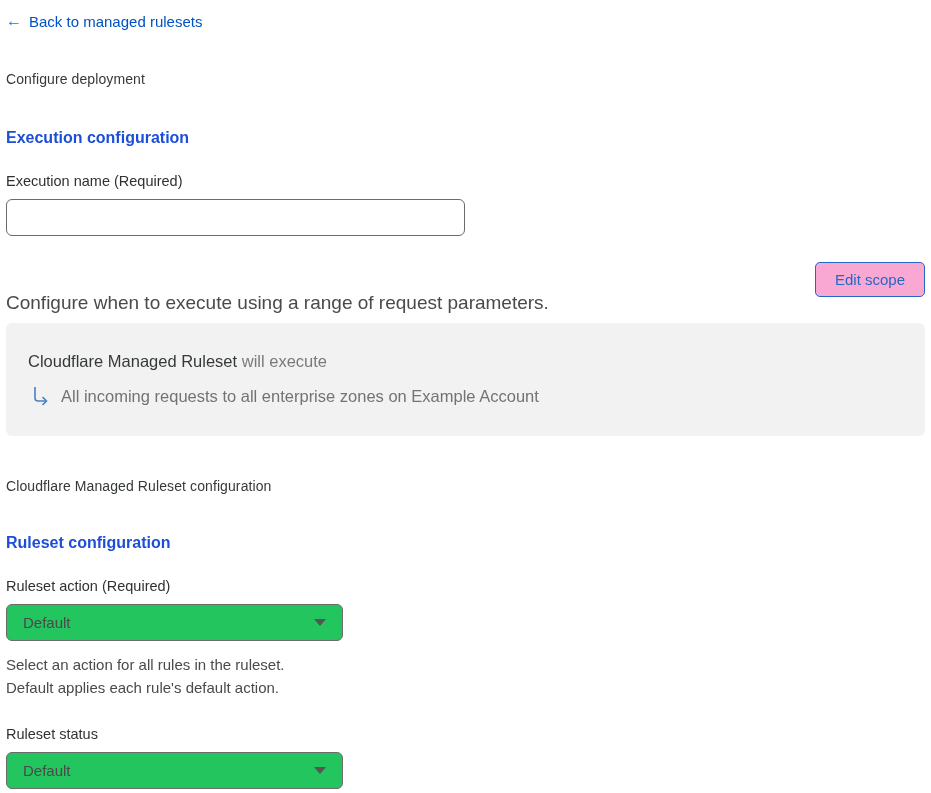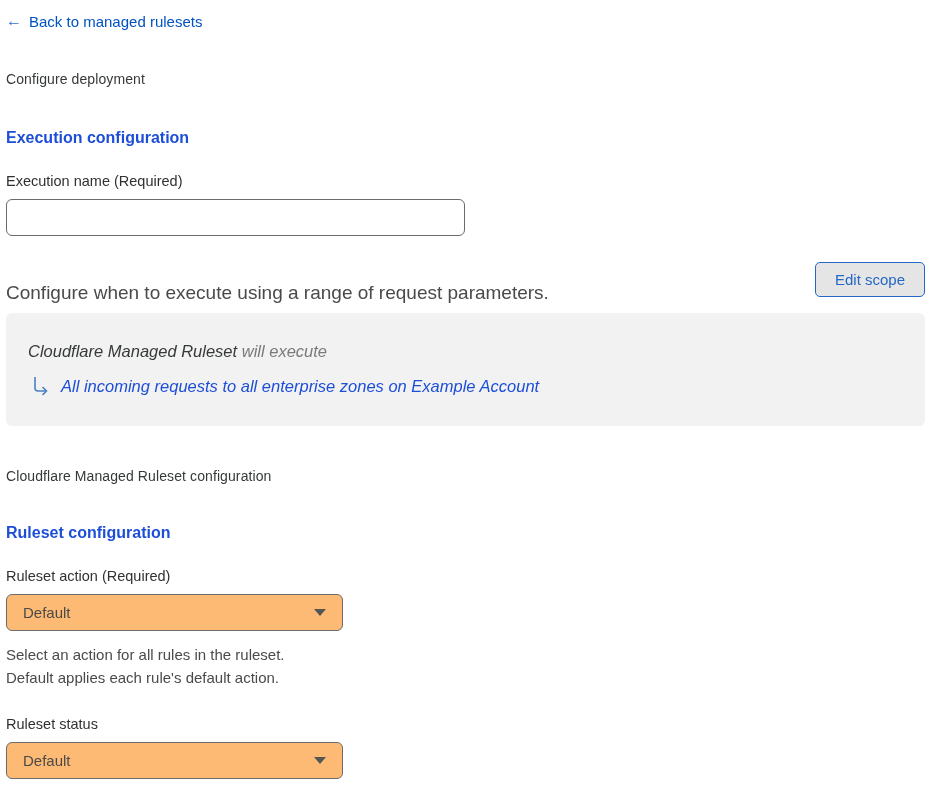--- a/index.html
+++ b/index.html
@@ -67,68 +67,67 @@
   
   .scope-row {
     margin-top: 26px;
     display: flex;
     justify-content: space-between;
     align-items: flex-end;
   }
   .scope-label { font-size: 14.5px; color: #313131; }
   .scope-desc { margin-top: 7px; font-size: 19px; color: #4a4a4a; }
   .btn-secondary {
-    background: #e5e5e5;
+    background: #f9a8d4;
     border: 1px solid #2567c5;
     border-radius: 5px;
     color: #2567c5;
     font-family: "Liberation Sans", sans-serif;
     font-size: 15px;
     padding: 8px 19px;
     cursor: pointer;
-    margin-bottom: 7px;
+    margin-bottom: 17px;
   }
 
   
   .scope-box {
     margin-top: 9px;
     background: #f2f2f2;
     border-radius: 6px;
     padding: 29px 22px 30px 22px;
     width: 919px;
-    font-style: italic;
   }
   .scope-box-line1 { font-size: 16.5px; }
   .scope-ruleset-name { color: #36393a; }
   .scope-will-execute { color: #7a7a7a; }
   .scope-box-line2 {
     margin-top: 15px;
     display: flex;
     align-items: center;
     gap: 11px;
     padding-left: 4px;
   }
   .elbow-arrow-icon { display: inline-block; width: 18px; height: 20px; }
-  .scope-detail { font-size: 16.5px; color: #1d4ed8; }
+  .scope-detail { font-size: 16.5px; color: #737373; }
 
   
   .h1.second { margin-top: 42px; }
   .h2.sub { margin-top: 40px; }
 
   .group { margin-top: 25px; }
   .group.status { margin-top: 26px; }
 
   
   .select {
     margin-top: 9px;
     width: 337px;
     height: 37px;
     border: 1px solid #6b6b6b;
     border-radius: 6px;
-    background: #fdba74;
+    background: #22c55e;
     display: flex;
     align-items: center;
     justify-content: space-between;
     padding: 0 16px;
     cursor: pointer;
   }
   .select-value { font-size: 15px; color: #4a4a4a; }
   .caret-down-icon {
     width: 0; height: 0;
     border-left: 6px solid transparent;

